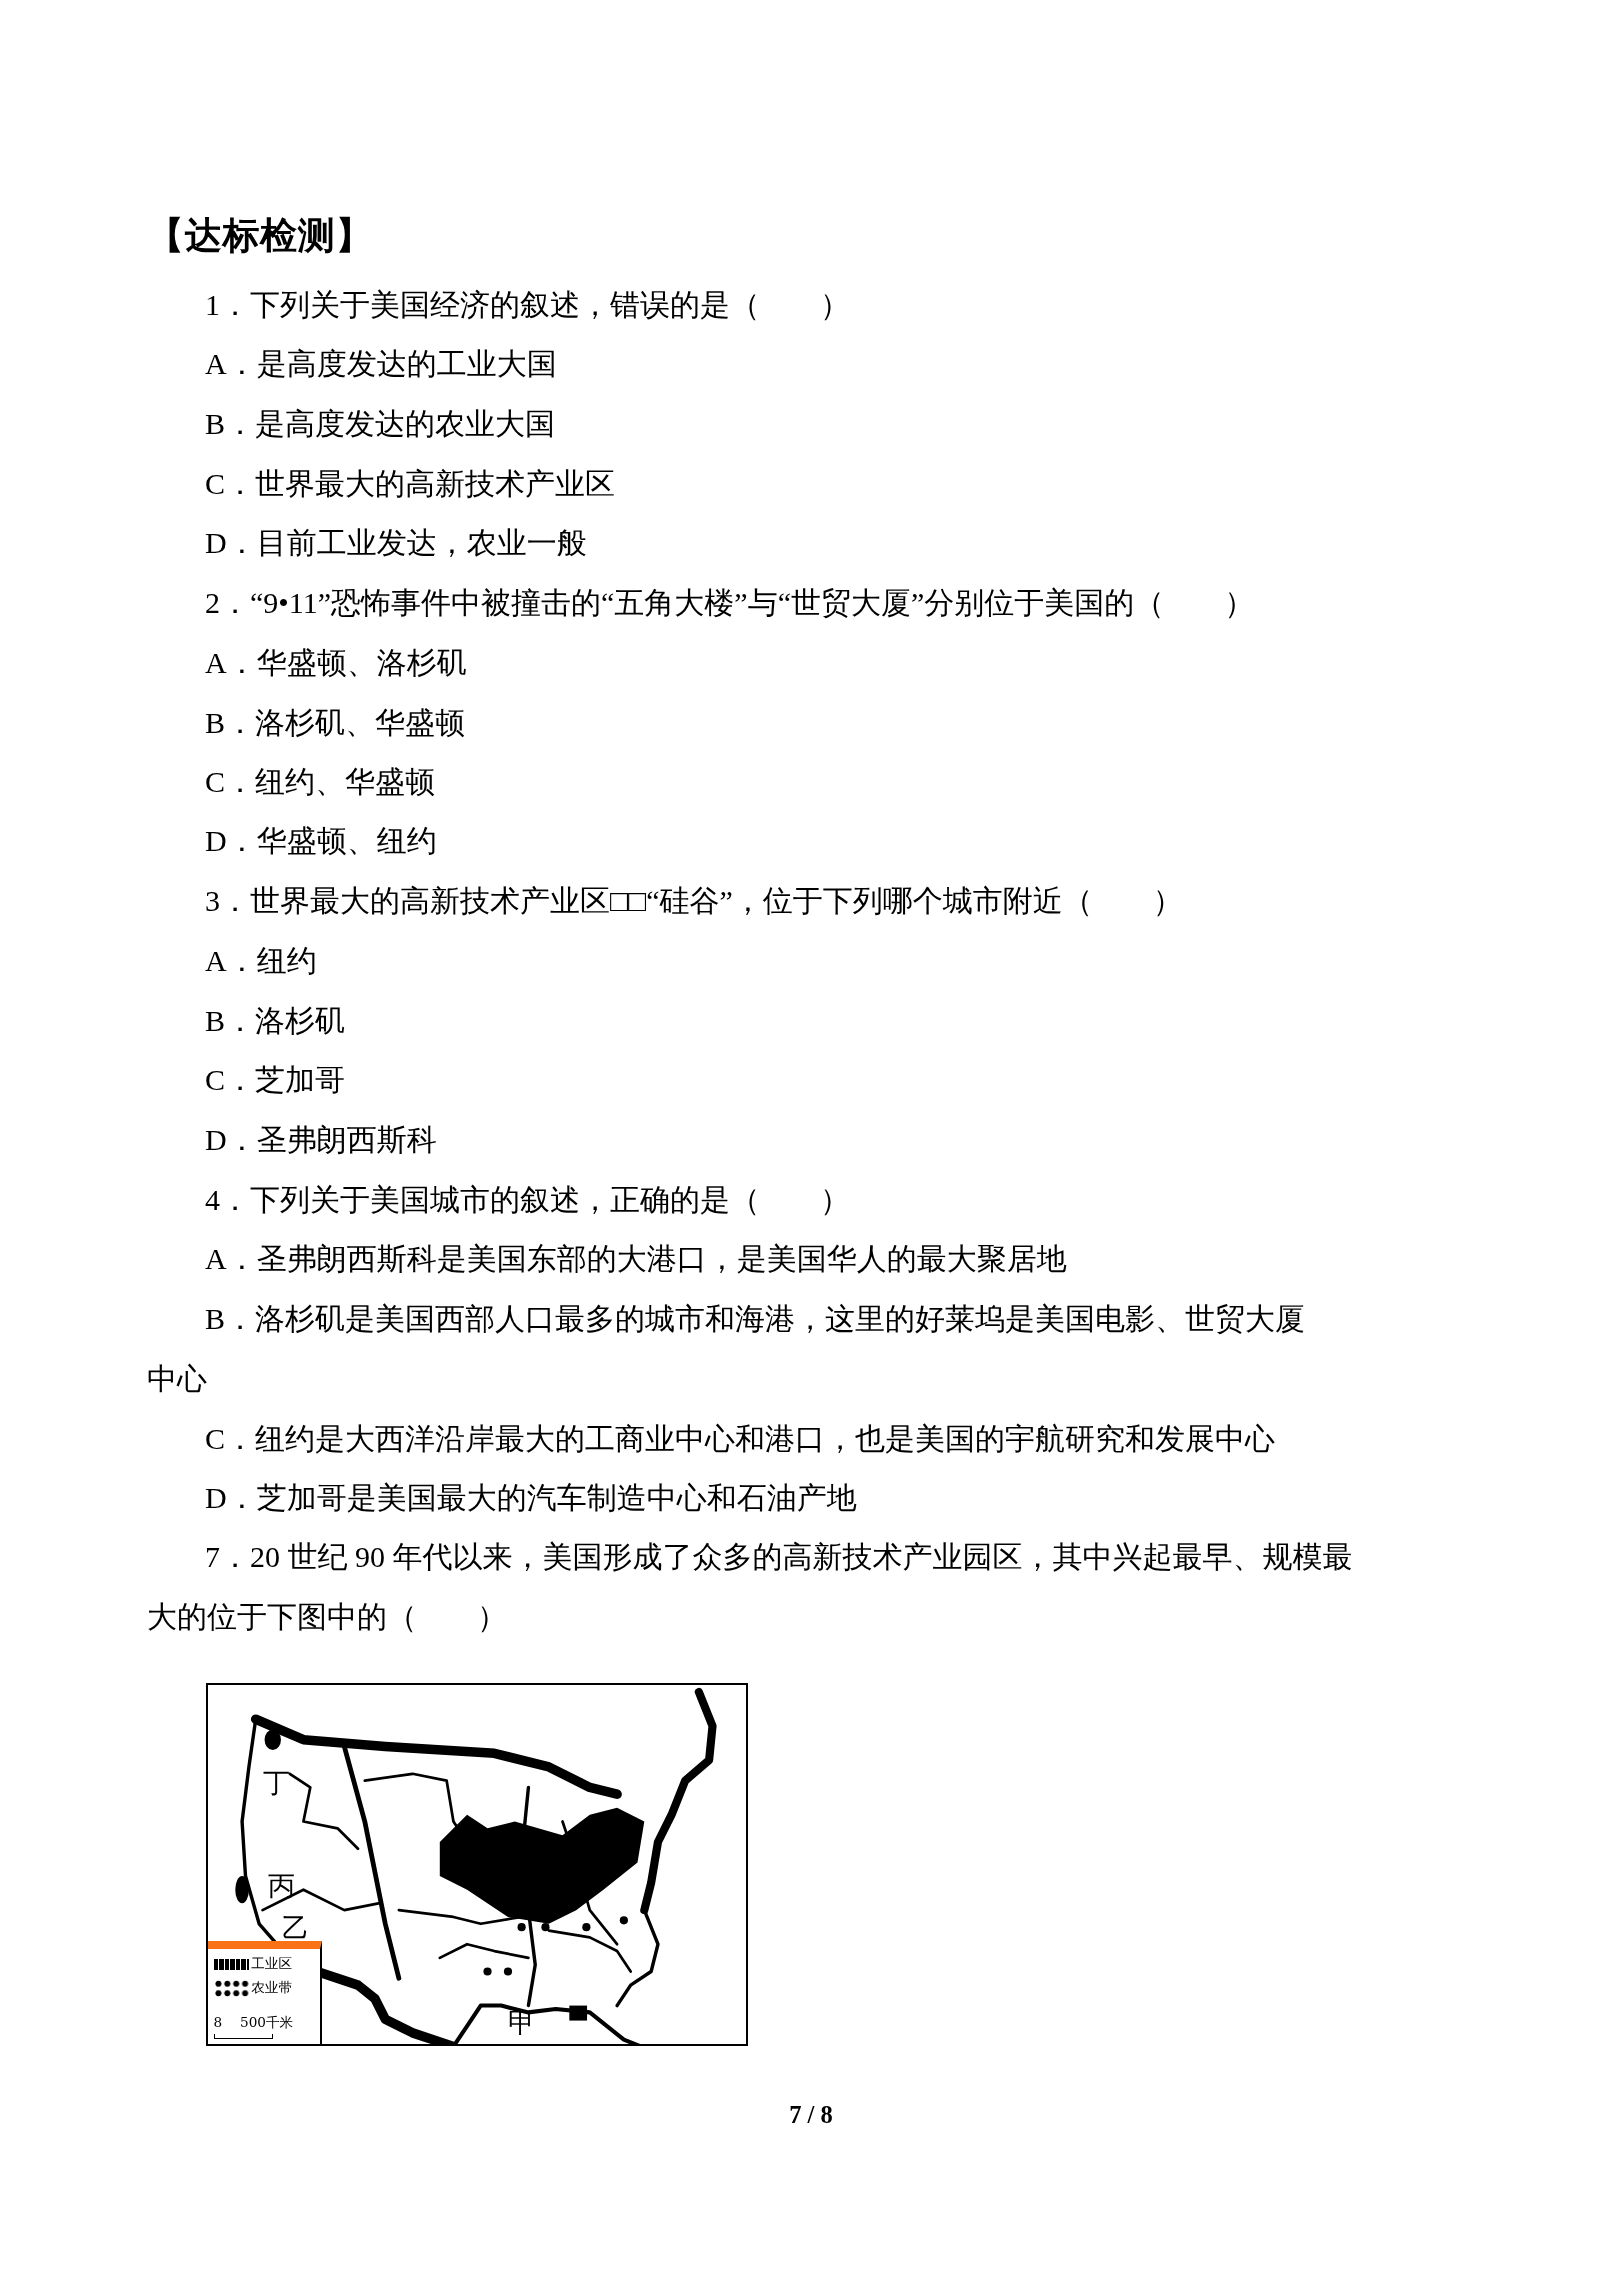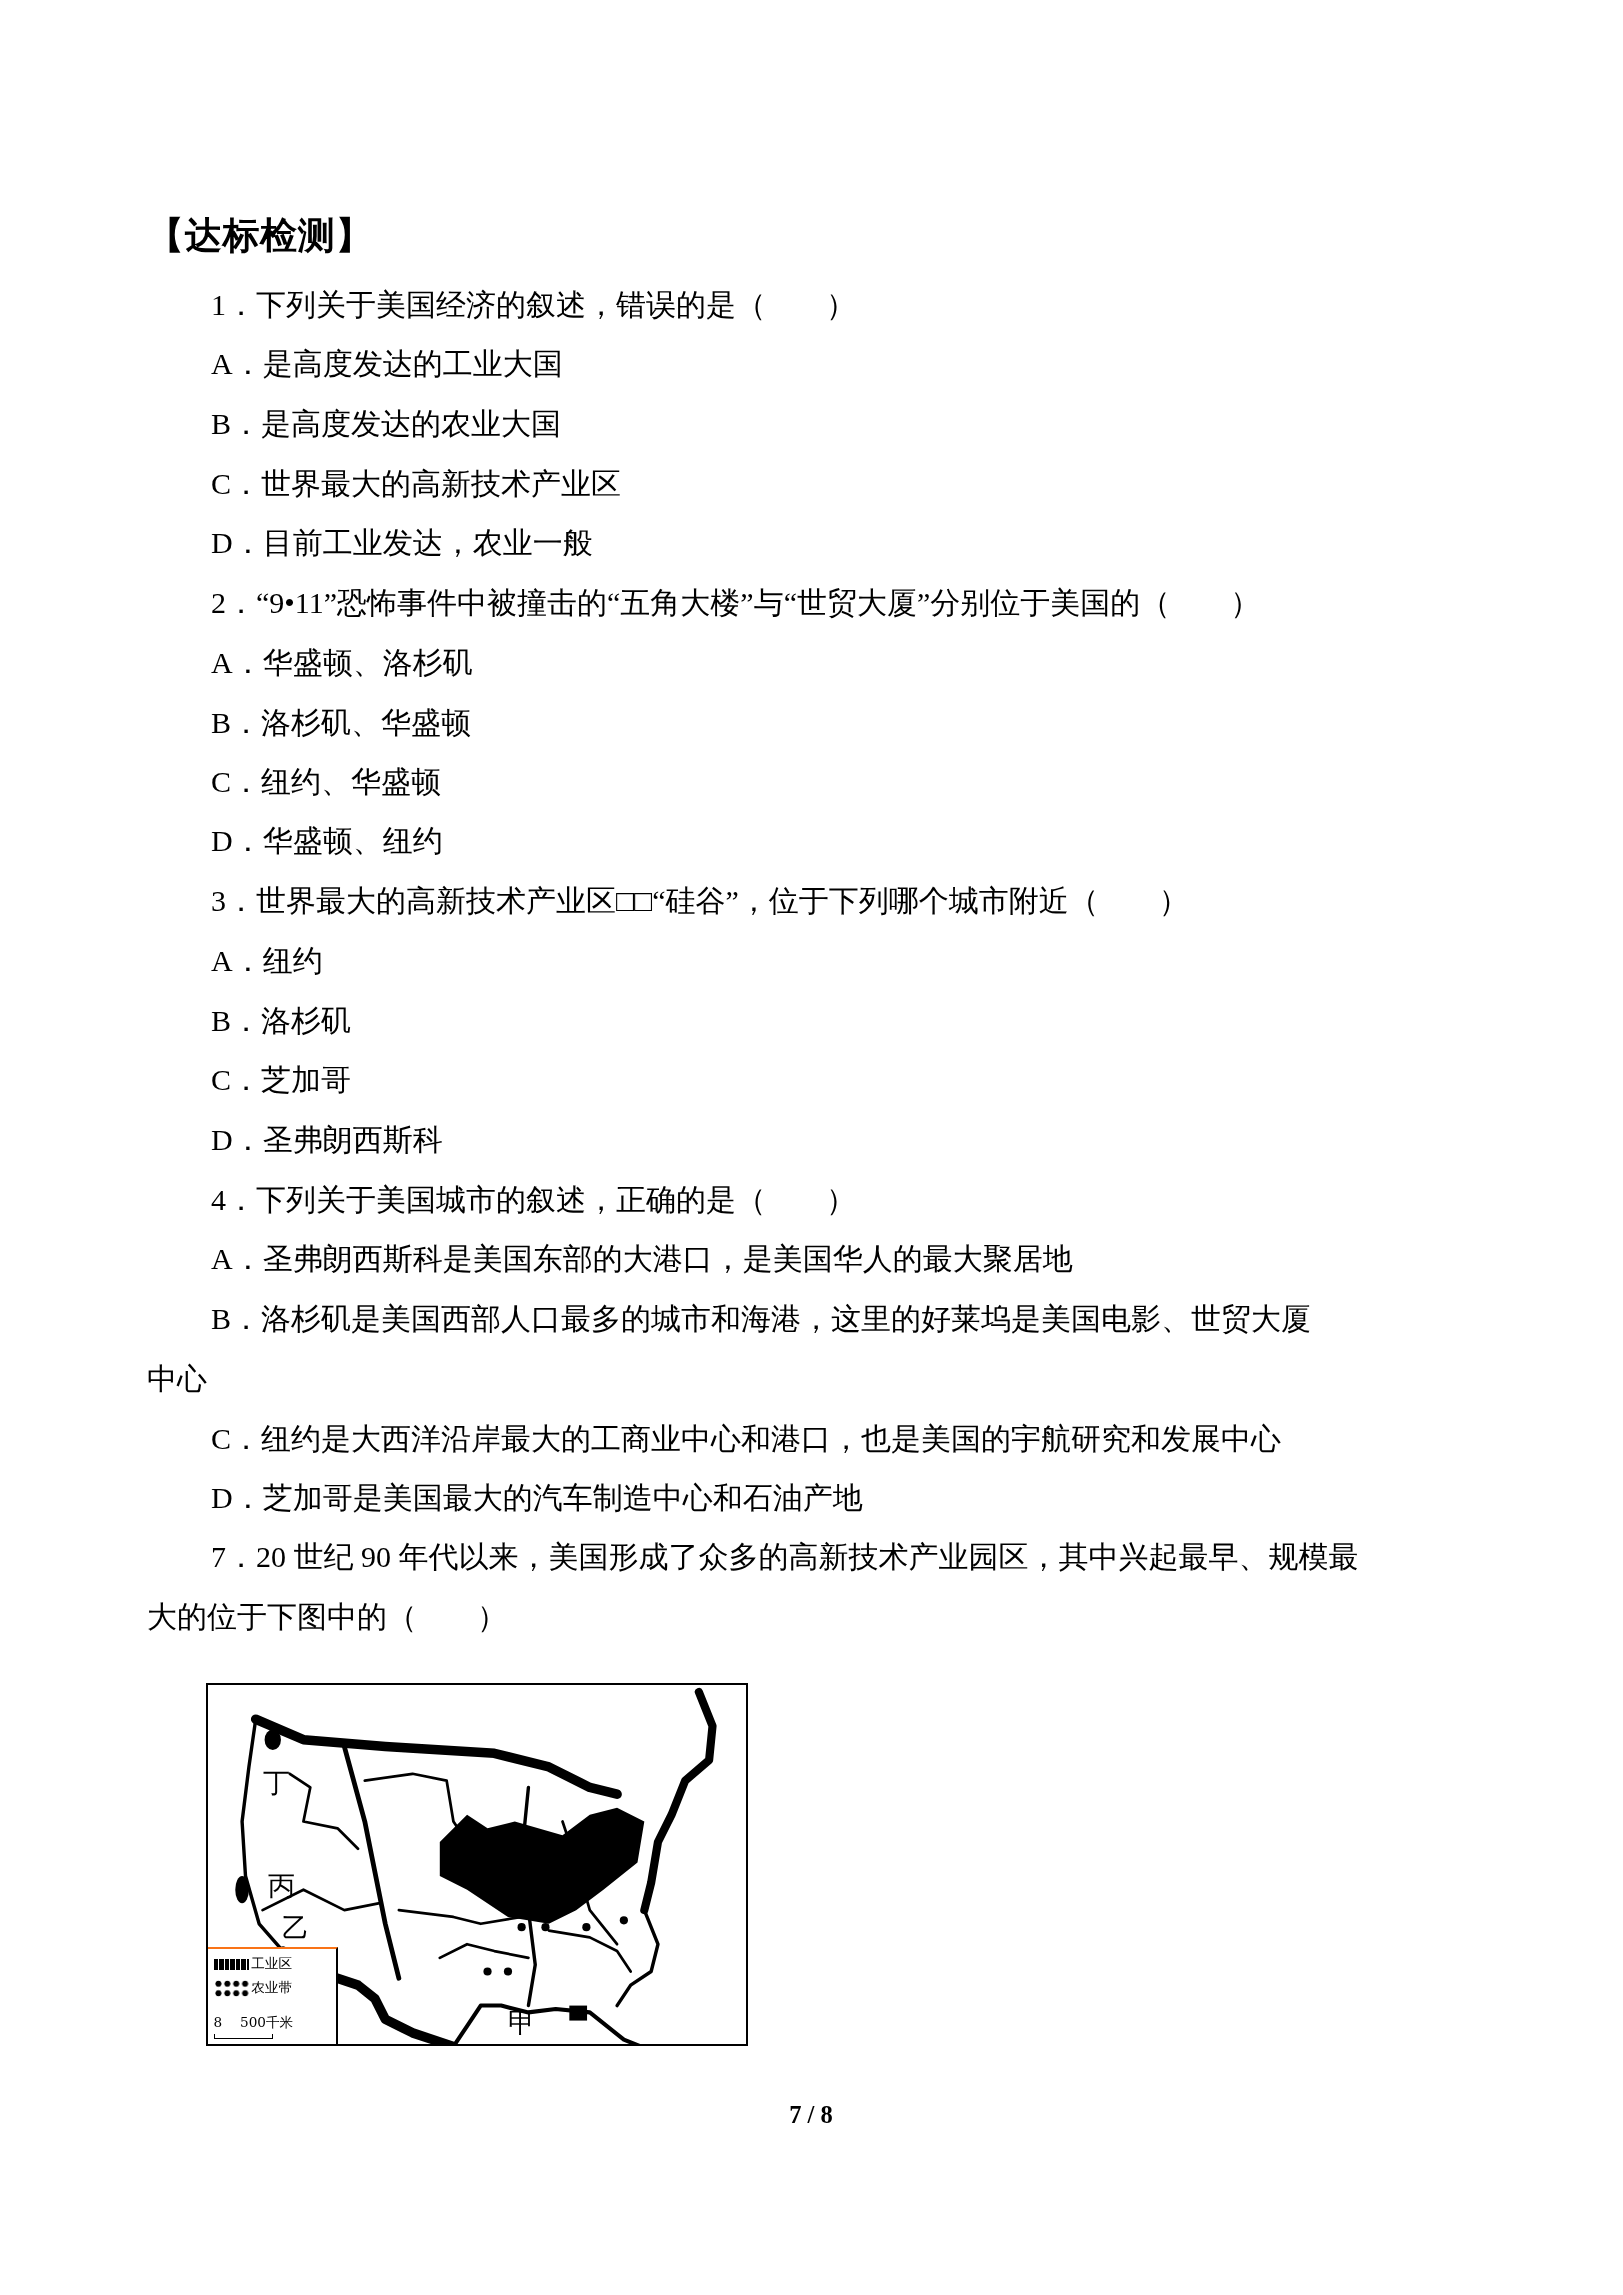--- a/index.html
+++ b/index.html
@@ -1,28 +1,28 @@
 <!DOCTYPE html>
 <html style="font-size:11px"><head>
 <meta charset="utf-8">
 <style>
   html, body { margin:0; padding:0; background:#ffffff; }
   body { width:1623px; height:2295px; position:relative; overflow:hidden;
          font-family:"Liberation Serif", "DejaVu Serif", serif; color:#000; }
   .heading { position:absolute; left:147px; top:211px; font-size:37px; font-weight:bold;
              font-family:"DejaVu Sans", "Liberation Sans", sans-serif; letter-spacing:0.7px; }
   .line { position:absolute; font-size:30px; line-height:1; white-space:nowrap; }
-  .ind { left:211px; }
+  .ind { left:205px; }
   .noind { left:147px; }
   .map { position:absolute; left:206px; top:1683px; width:542px; height:363px;
          border:2.7px solid #000; box-sizing:border-box; background:#fff; overflow:hidden; }
   .map svg { position:absolute; left:0; top:0; }
   .maplabel { position:absolute; font-size:27px; font-family:"DejaVu Serif", serif; }
   .legend { position:absolute; left:0; bottom:0; width:112px; height:95px;
-            border-top:2px solid #f97316; border-right:2px solid #000; background:#fff;padding-left:16px; }
+            border-top:8px solid #f97316; border-right:2px solid #000; background:#fff; }
   .legend .row { position:absolute; left:5.5px; font-size:13.6px; white-space:nowrap;
                  font-family:"DejaVu Serif", serif; }
   .sw-ind { display:inline-block; width:35px; height:11px; background:#000; vertical-align:middle; margin-right:2.7px;
             background-image:repeating-linear-gradient(90deg,#000 0 4.1px,#fff 4.1px 5.5px); }
   .sw-agr { display:inline-block; width:35px; height:19px; vertical-align:middle; margin-right:2.7px;
             background:radial-gradient(circle,#000 2.7px,transparent 3.4px) 0 0/8.9px 9.5px; }
   .pagenum { position:absolute; left:0; width:1622px; top:2101px; text-align:center;
              font-size:24.5px; font-weight:bold; font-family:"Liberation Serif", serif; }
 </style>
 </head>

